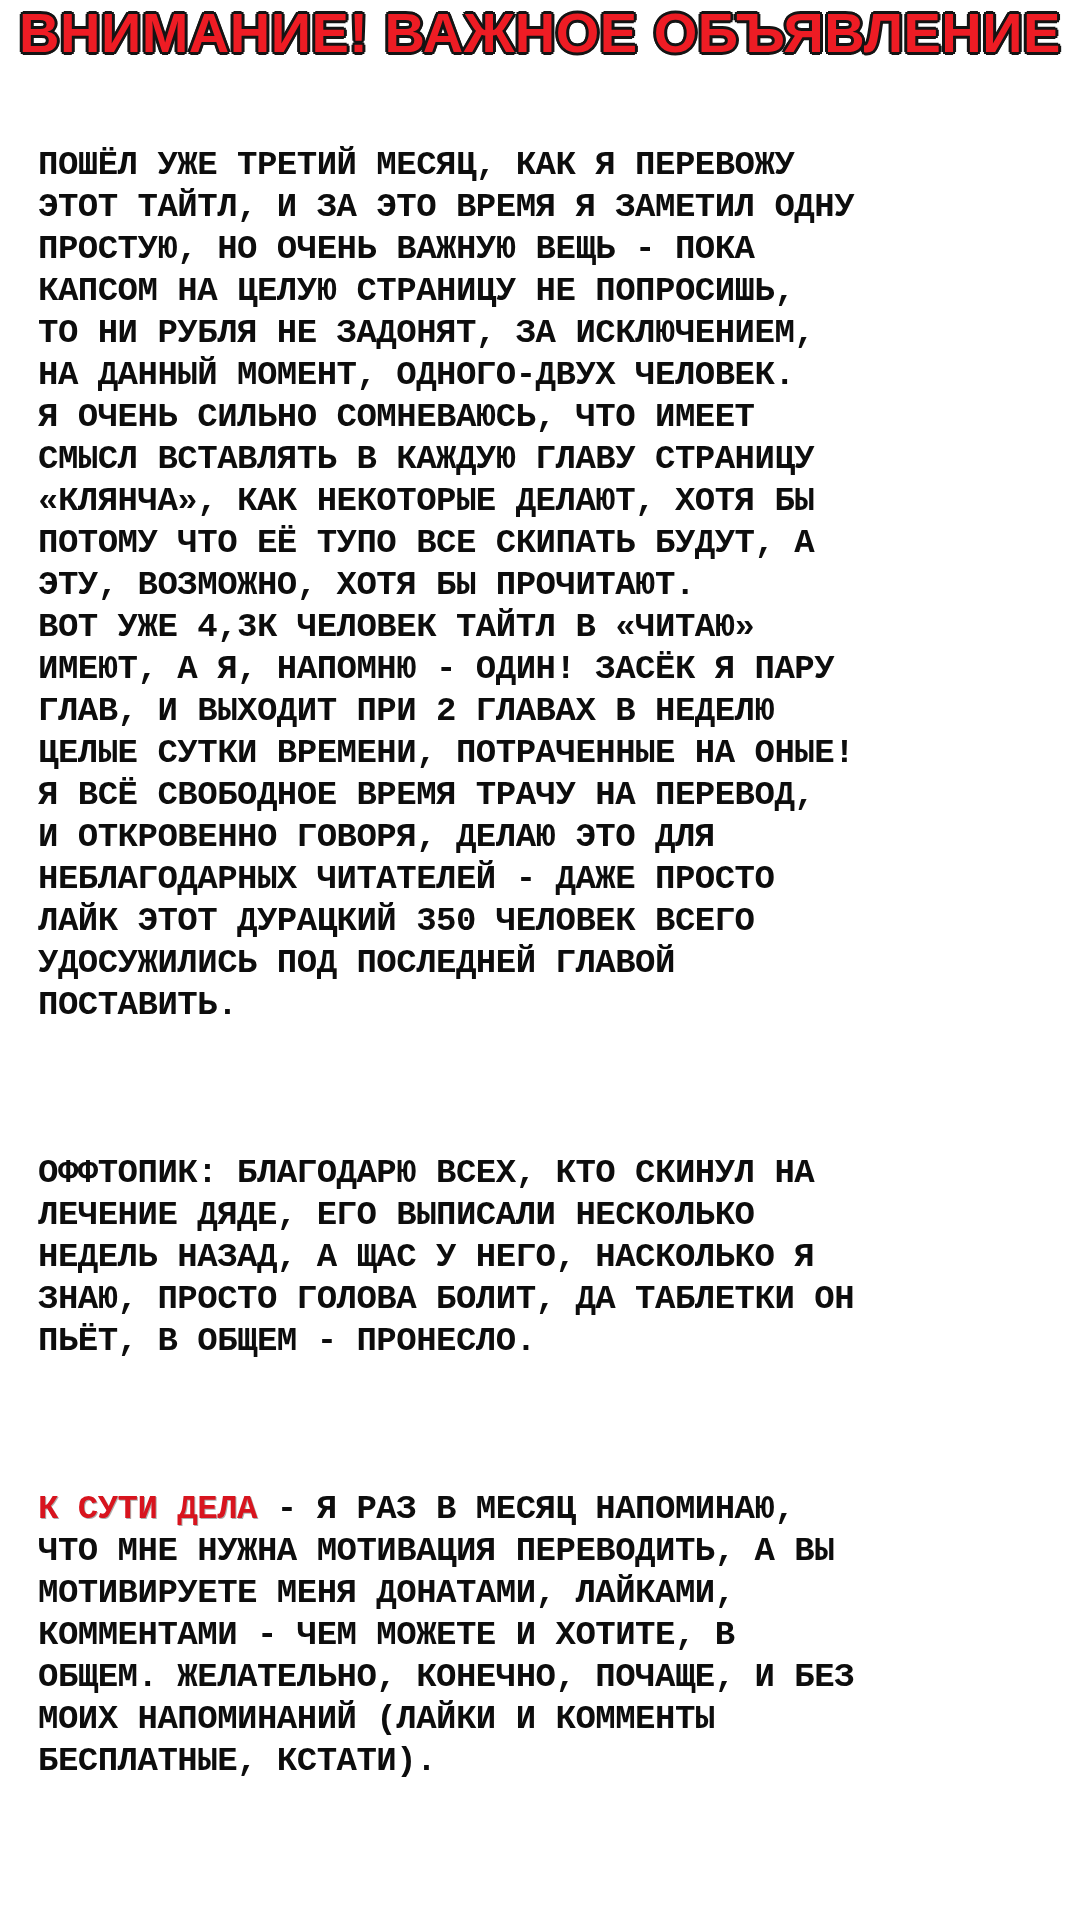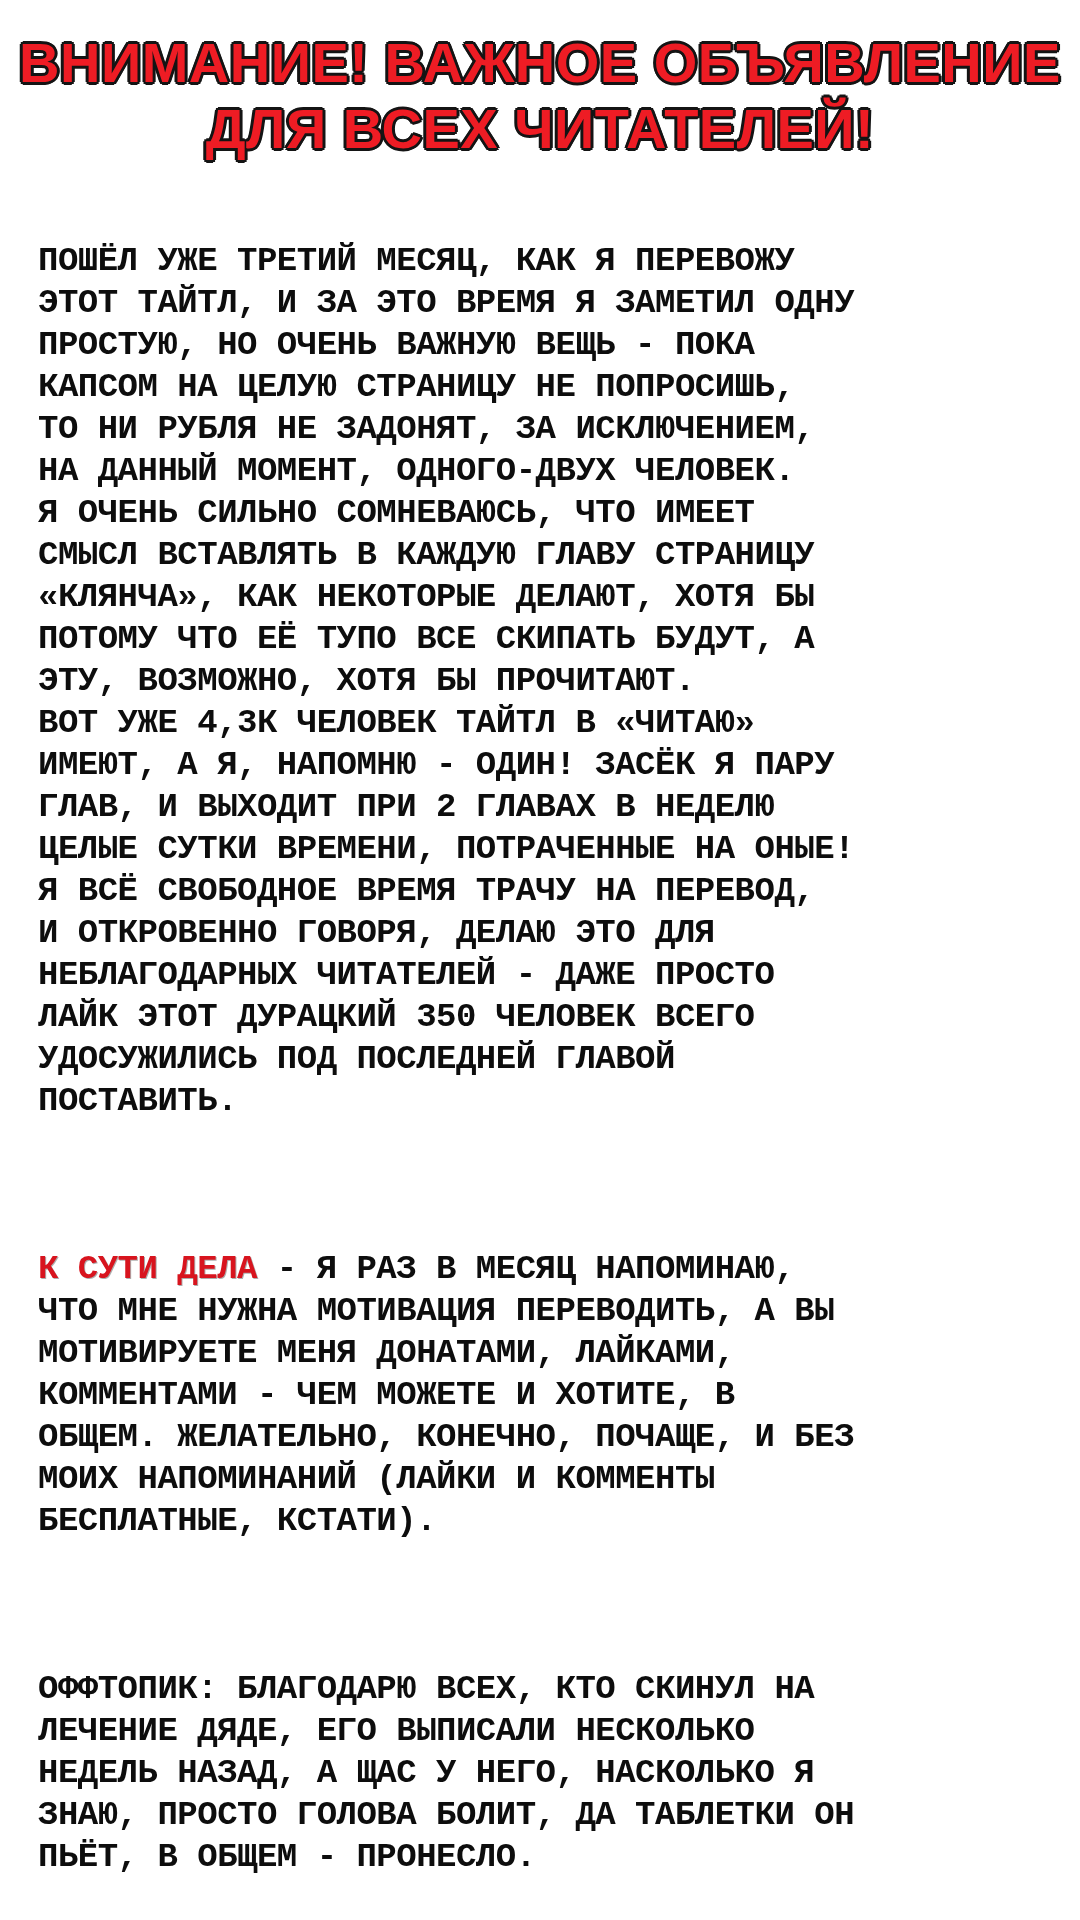--- a/index.html
+++ b/index.html
@@ -10,21 +10,20 @@
   .page {
     position: relative;
     width: 1080px;
     height: 1920px;
     margin: 0 auto;
     background: #ffffff;
     overflow: hidden;
     font-family: "Liberation Sans", "DejaVu Sans", sans-serif;
   }
   .title {
-    margin-top: 30px;
     text-align: center;
   }
   .title-line {
     font-size: 56px;
     line-height: 66px;
     font-weight: 800;
     letter-spacing: 0.5px;
     color: #ee1c24;
     text-shadow:
       -3px 0 0 #141414, 3px 0 0 #141414,
@@ -55,21 +54,20 @@
     text-shadow: 1px 1px 0 rgba(20,20,20,0.35);
   }
 </style>
 </head>
 <body>
 
 <div class="page">
 
   <div class="title">
     <div class="title-line">ВНИМАНИЕ! ВАЖНОЕ ОБЪЯВЛЕНИЕ</div>
-    <div class="title-line">ДЛЯ ВСЕХ ЧИТАТЕЛЕЙ!</div>
   </div>
 
   <div class="body-text">
     <p>ПОШЁЛ УЖЕ ТРЕТИЙ МЕСЯЦ, КАК Я ПЕРЕВОЖУ
 ЭТОТ ТАЙТЛ, И ЗА ЭТО ВРЕМЯ Я ЗАМЕТИЛ ОДНУ
 ПРОСТУЮ, НО ОЧЕНЬ ВАЖНУЮ ВЕЩЬ - ПОКА
 КАПСОМ НА ЦЕЛУЮ СТРАНИЦУ НЕ ПОПРОСИШЬ,
 ТО НИ РУБЛЯ НЕ ЗАДОНЯТ, ЗА ИСКЛЮЧЕНИЕМ,
 НА ДАННЫЙ МОМЕНТ, ОДНОГО-ДВУХ ЧЕЛОВЕК.
 Я ОЧЕНЬ СИЛЬНО СОМНЕВАЮСЬ, ЧТО ИМЕЕТ
@@ -81,32 +79,32 @@
 ИМЕЮТ, А Я, НАПОМНЮ - ОДИН! ЗАСЁК Я ПАРУ
 ГЛАВ, И ВЫХОДИТ ПРИ 2 ГЛАВАХ В НЕДЕЛЮ
 ЦЕЛЫЕ СУТКИ ВРЕМЕНИ, ПОТРАЧЕННЫЕ НА ОНЫЕ!
 Я ВСЁ СВОБОДНОЕ ВРЕМЯ ТРАЧУ НА ПЕРЕВОД,
 И ОТКРОВЕННО ГОВОРЯ, ДЕЛАЮ ЭТО ДЛЯ
 НЕБЛАГОДАРНЫХ ЧИТАТЕЛЕЙ - ДАЖЕ ПРОСТО
 ЛАЙК ЭТОТ ДУРАЦКИЙ 350 ЧЕЛОВЕК ВСЕГО
 УДОСУЖИЛИСЬ ПОД ПОСЛЕДНЕЙ ГЛАВОЙ
 ПОСТАВИТЬ.</p>
 
+    <p>ОФФТОПИК: БЛАГОДАРЮ ВСЕХ, КТО СКИНУЛ НА
+ЛЕЧЕНИЕ ДЯДЕ, ЕГО ВЫПИСАЛИ НЕСКОЛЬКО
+НЕДЕЛЬ НАЗАД, А ЩАС У НЕГО, НАСКОЛЬКО Я
+ЗНАЮ, ПРОСТО ГОЛОВА БОЛИТ, ДА ТАБЛЕТКИ ОН
+ПЬЁТ, В ОБЩЕМ - ПРОНЕСЛО.</p>
+
     <p><span class="accent">К СУТИ ДЕЛА</span><span> - Я РАЗ В МЕСЯЦ НАПОМИНАЮ,
 ЧТО МНЕ НУЖНА МОТИВАЦИЯ ПЕРЕВОДИТЬ, А ВЫ
 МОТИВИРУЕТЕ МЕНЯ ДОНАТАМИ, ЛАЙКАМИ,
 КОММЕНТАМИ - ЧЕМ МОЖЕТЕ И ХОТИТЕ, В
 ОБЩЕМ. ЖЕЛАТЕЛЬНО, КОНЕЧНО, ПОЧАЩЕ, И БЕЗ
 МОИХ НАПОМИНАНИЙ (ЛАЙКИ И КОММЕНТЫ
 БЕСПЛАТНЫЕ, КСТАТИ).</span></p>
-
-    <p>ОФФТОПИК: БЛАГОДАРЮ ВСЕХ, КТО СКИНУЛ НА
-ЛЕЧЕНИЕ ДЯДЕ, ЕГО ВЫПИСАЛИ НЕСКОЛЬКО
-НЕДЕЛЬ НАЗАД, А ЩАС У НЕГО, НАСКОЛЬКО Я
-ЗНАЮ, ПРОСТО ГОЛОВА БОЛИТ, ДА ТАБЛЕТКИ ОН
-ПЬЁТ, В ОБЩЕМ - ПРОНЕСЛО.</p>
 
     
 
     
   </div>
 
 </div>
 
 </body></html>

